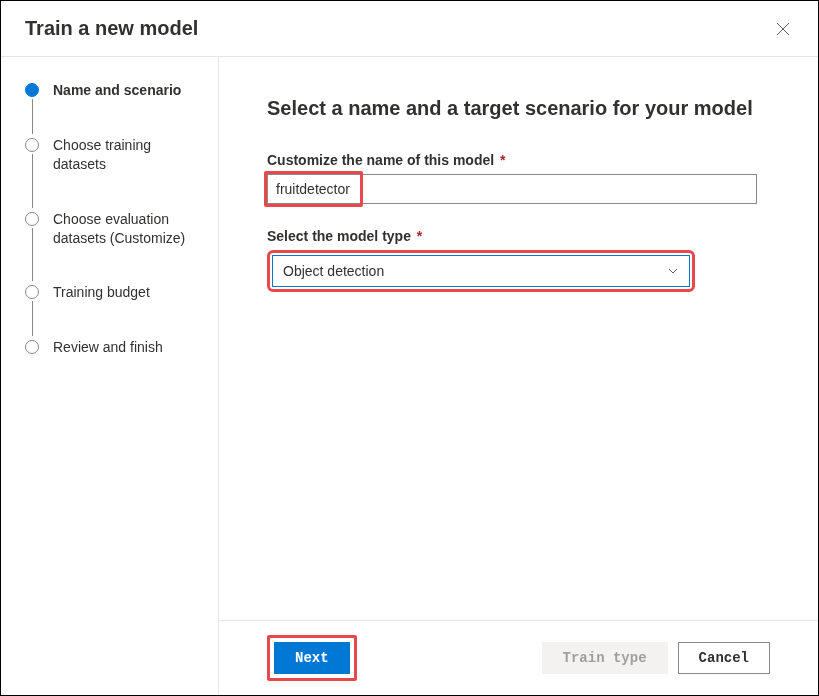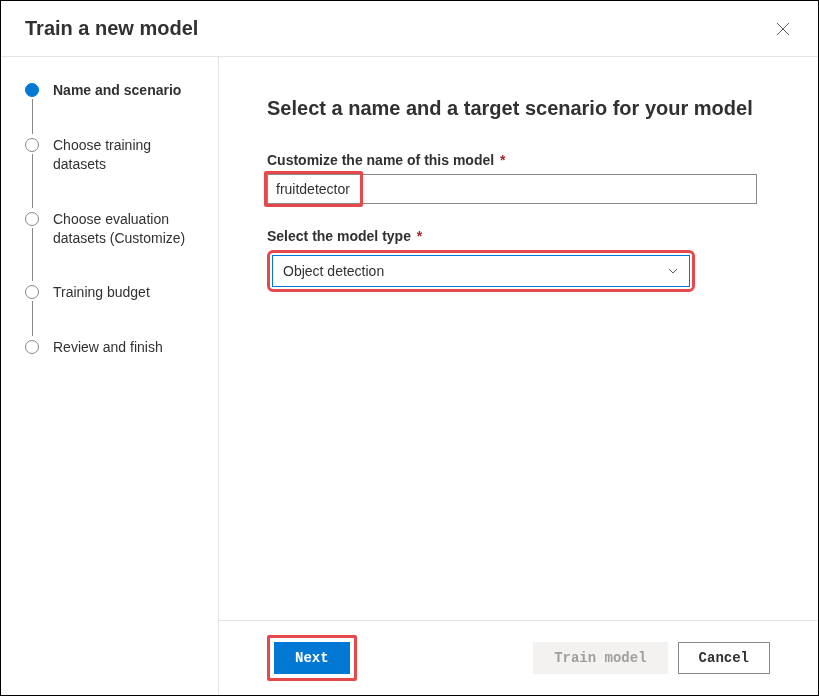--- a/index.html
+++ b/index.html
@@ -291,18 +291,18 @@
       </div>
     </div>
 
     <div class="footer">
       <div class="footer-left">
         <div class="highlight-box-btn">
           <button class="btn btn-primary">Next</button>
         </div>
       </div>
       <div class="footer-right">
-        <button class="btn btn-disabled">Train model</button>
+        <button class="btn btn-disabled">Train type</button>
         <button class="btn">Cancel</button>
       </div>
     </div>
   </div>
 </div>
 
 </body></html>

